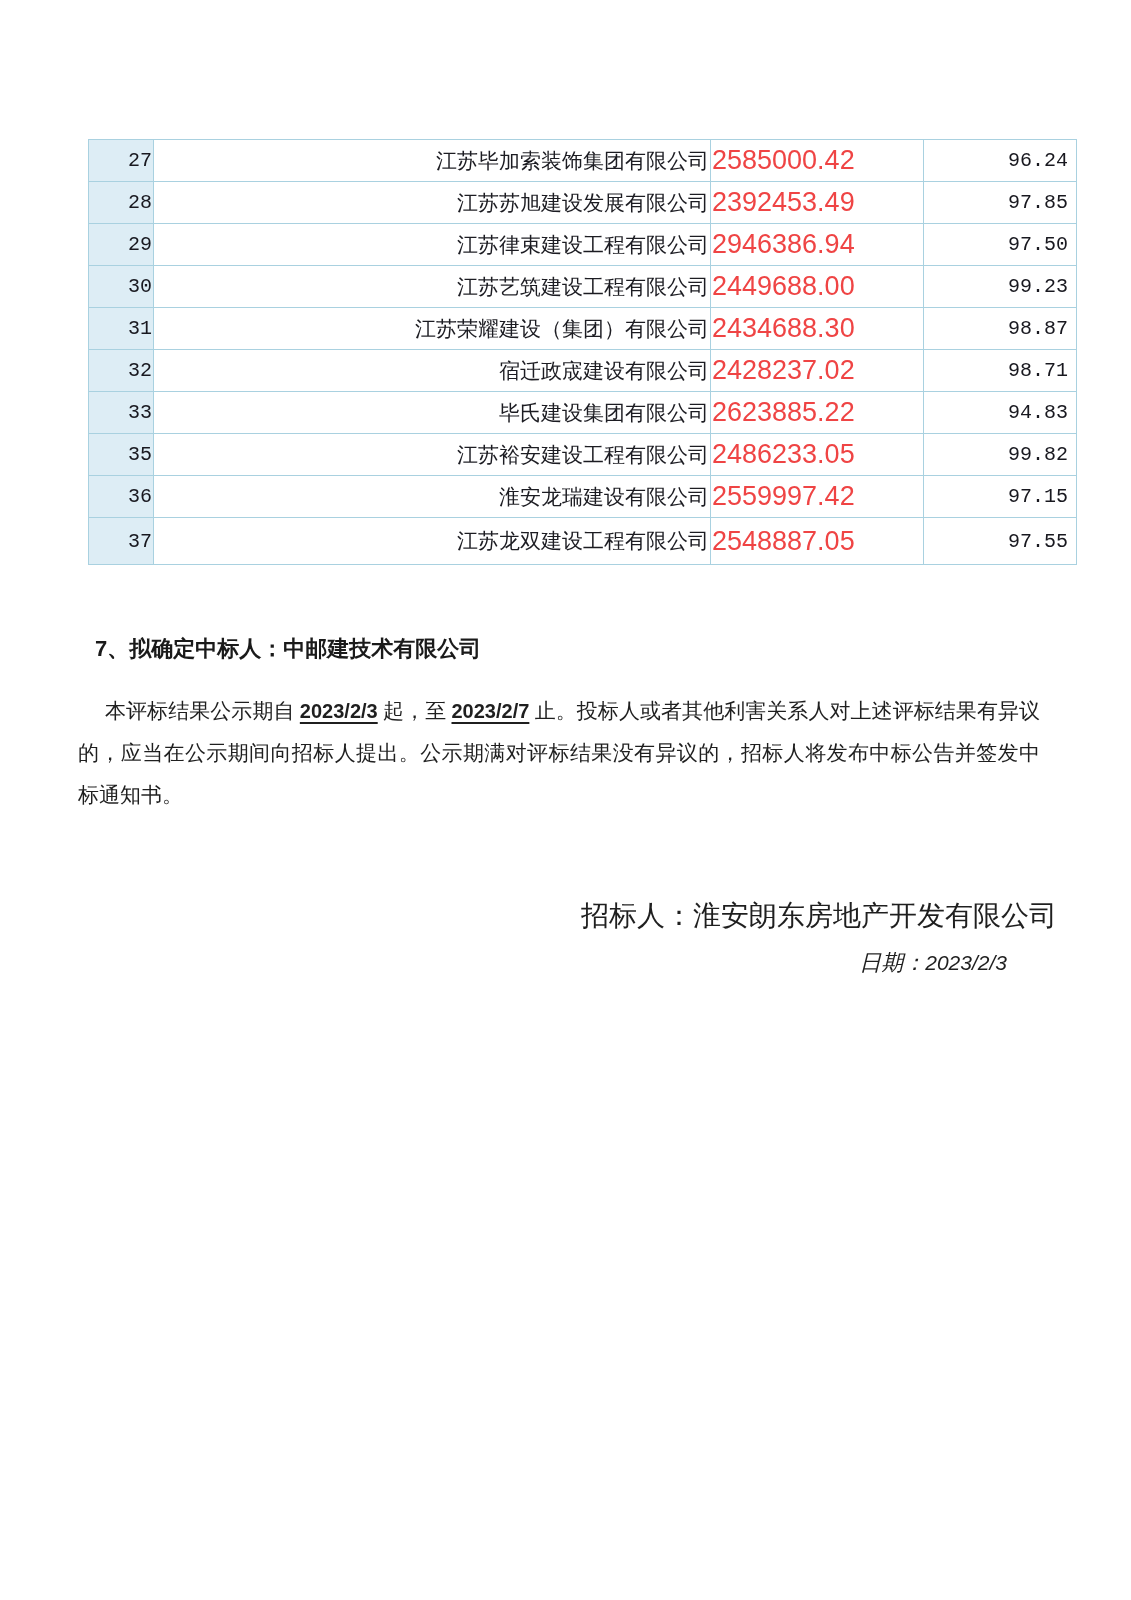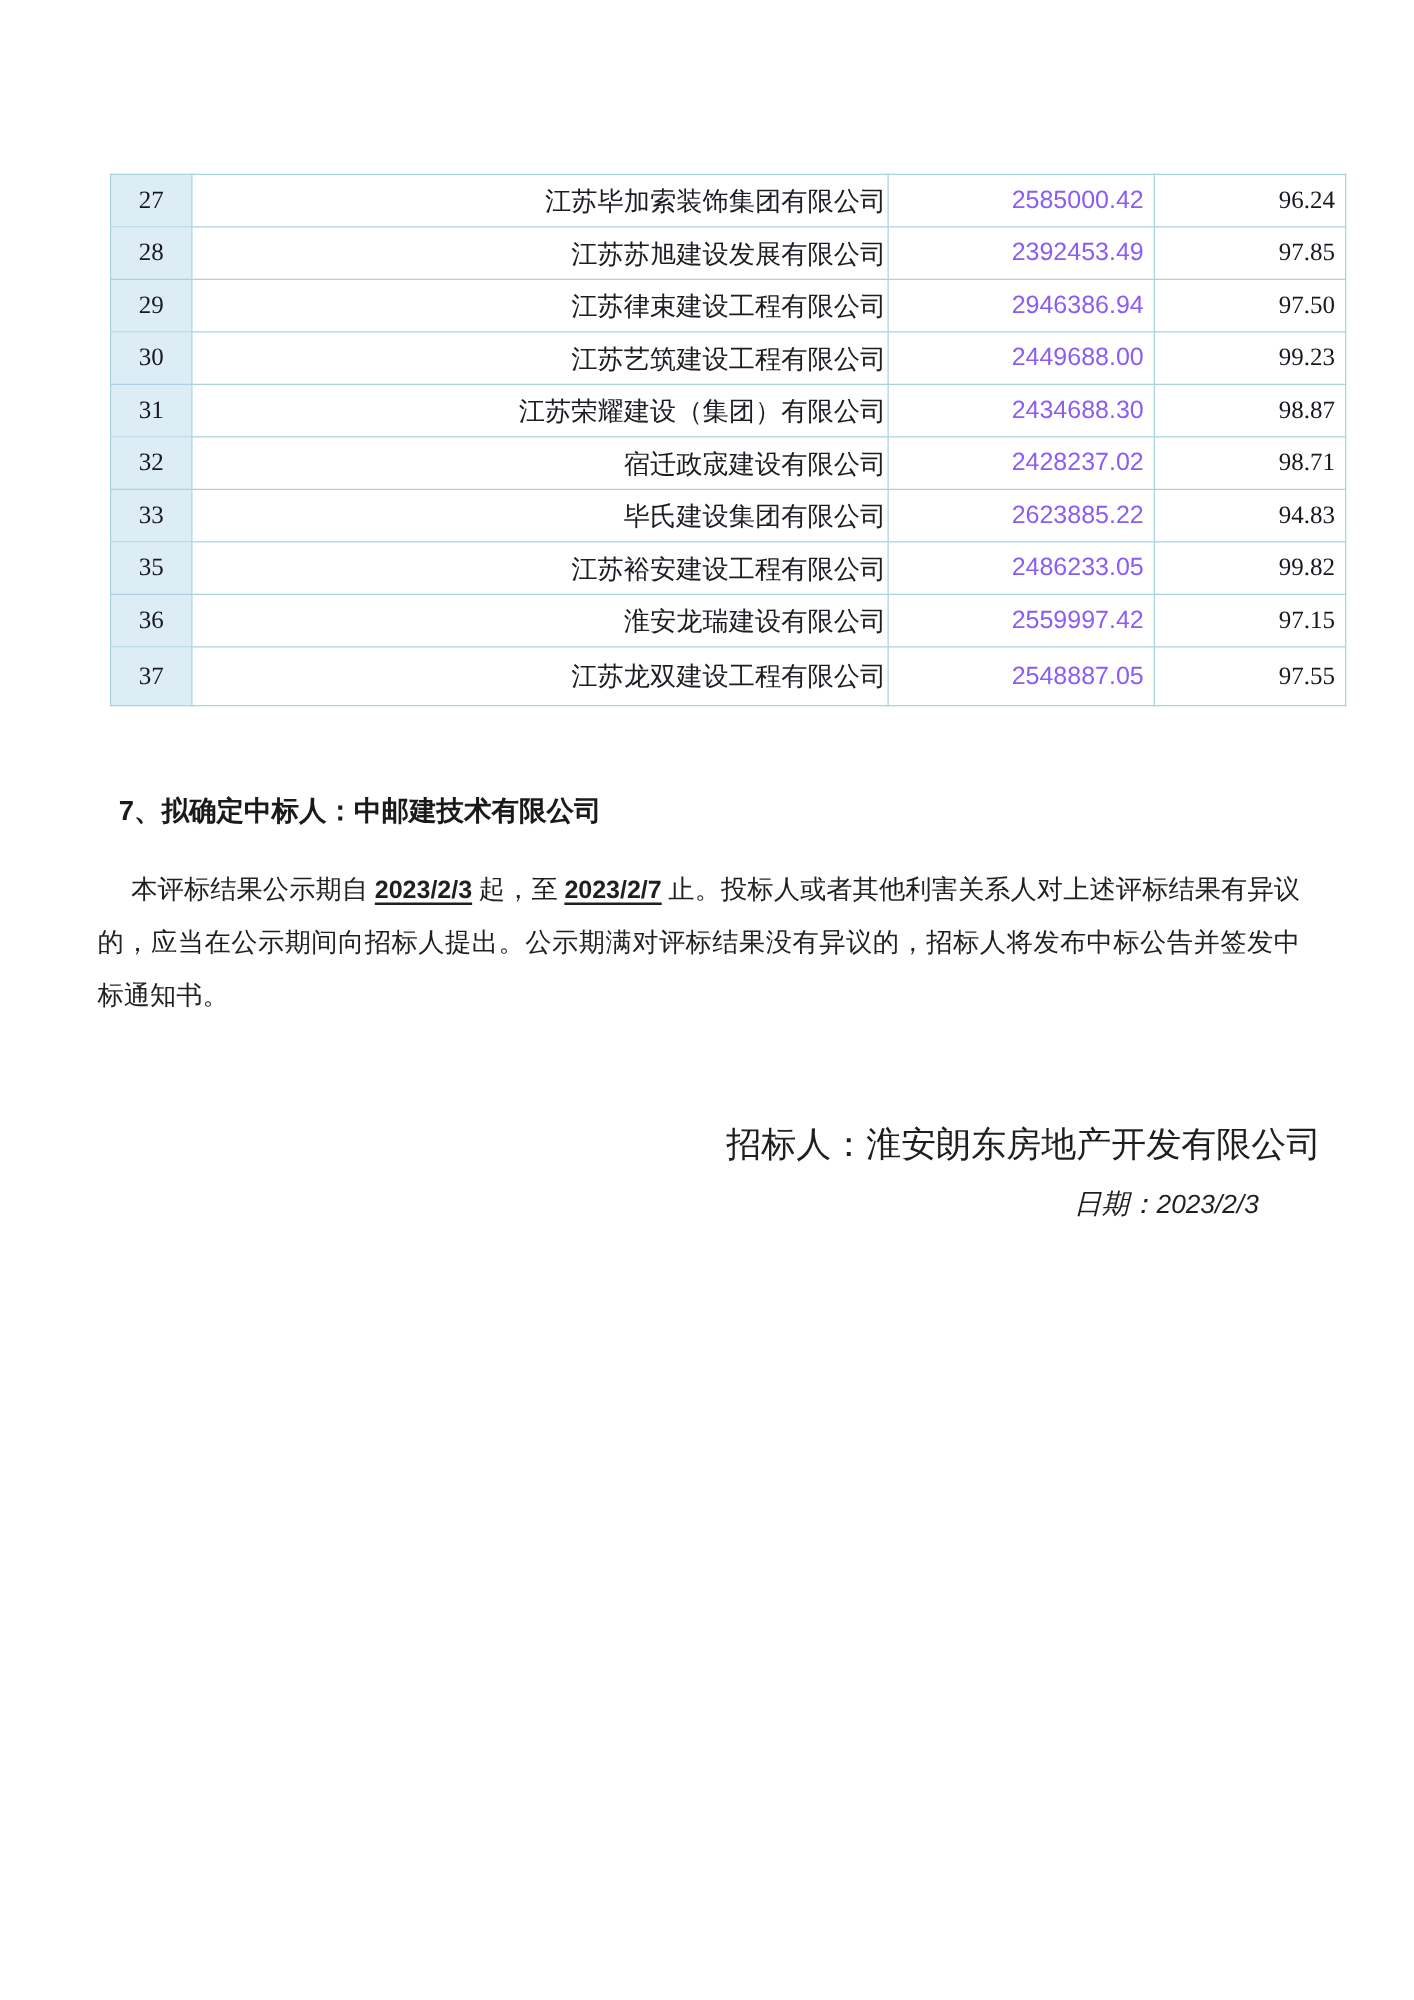--- a/index.html
+++ b/index.html
@@ -31,43 +31,42 @@
     font-size: 21px;
     color: #1c1c22;
     overflow: hidden;
     white-space: nowrap;
   }
   .bid-table tr { height: 42px; }
   .bid-table tr:last-child { height: 47px; }
   .bid-table td:nth-child(1) {
     width: 62px;
     background: #ddedf5;
-    text-align: center;
-    font-family: Liberation Serif, serif;
+    text-align: right;
+    font-family: Liberation Mono, monospace;
     font-size: 20px;
     color: #18181f;
   }
   .bid-table td:nth-child(2) {
     width: 547px;
     padding-left: 8px;
     text-align: right;
   }
   .bid-table td:nth-child(3) {
     width: 203px;
     padding-right: 8px;
-    text-align: right;
-    font-family: "Liberation Sans", "DejaVu Sans", sans-serif;
-    font-size: 20px;
-    color: #8b5cf6;
+    font-family: "Liberation Sans", "DejaVu Sans", sans-serif;
+    font-size: 27px;
+    color: #ef4444;
   }
   .bid-table td:nth-child(4) {
     width: 143px;
     padding-right: 8px;
     text-align: right;
-    font-family: Liberation Serif, serif;
+    font-family: Liberation Mono, monospace;
     font-size: 20px;
     color: #18181f;
   }
 
   
   .winner-line {
     position: absolute;
     left: 95px;
     top: 634px;
     font-size: 22px;

